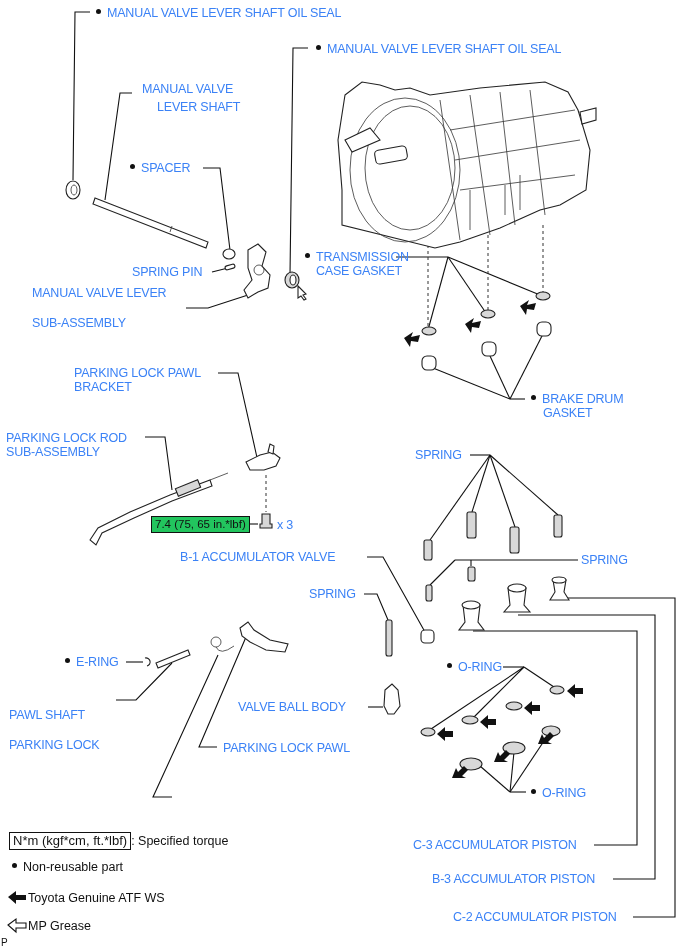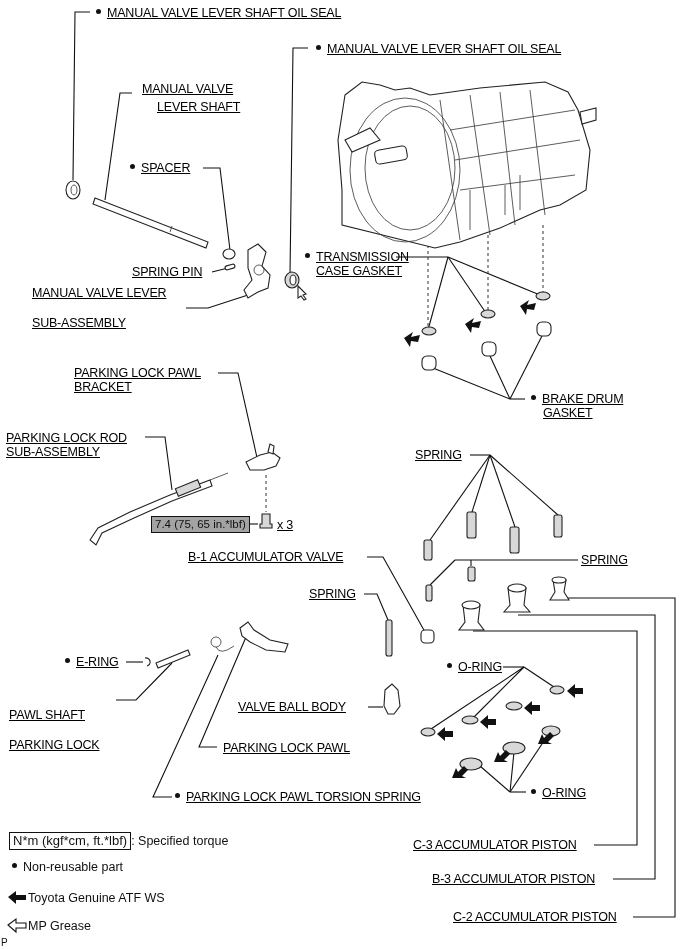--- a/index.html
+++ b/index.html
@@ -12,41 +12,40 @@
     font-family: "Liberation Sans", sans-serif;
     color: #111111;
   }
   #art { position: absolute; left: 0; top: 0; width: 688px; height: 949px; }
   .lbl {
     position: absolute;
     font-size: 12.5px;
     line-height: 14px;
     white-space: nowrap;
     letter-spacing: -0.2px;
-    color: #000000;
-    text-decoration: underline;
+    color: #3b82f6;
   }
   .bullet::before {
     content: "";
     display: inline-block;
     width: 5px; height: 5px;
     border-radius: 50%;
     background: #111;
     margin-right: 6px;
     vertical-align: middle;
     position: relative;
     top: -2px;
   }
   .torque-box {
     position: absolute;
     border: 1px solid #111;
     font-size: 11.5px;
     line-height: 15px;
     padding: 0 3px;
-    background: #a3a3a3;
+    background: #22c55e;
     white-space: nowrap;
   }
   .legend-row { position: absolute; font-size: 12.5px; line-height: 14px; white-space: nowrap; }
   .legend-box { border: 1px solid #111; padding: 1px 3px; display: inline-block; font-size: 13px; }
   .line { stroke: #111; stroke-width: 1.1; fill: none; }
   .dash { stroke: #333; stroke-width: 1; fill: none; stroke-dasharray: 3 3; }
   .part { stroke: #222; stroke-width: 1.1; fill: #ffffff; }
   .partg { stroke: #222; stroke-width: 1.1; fill: #d8d8d8; }
   .dark { fill: #111; stroke: none; }
   .thin { stroke: #333; stroke-width: 0.8; fill: none; }
@@ -258,29 +257,28 @@
   <div class="lbl" style="left:316px;top:264px;">CASE GASKET</div>
   <div class="lbl bullet" style="left:531px;top:392px;">BRAKE DRUM</div>
   <div class="lbl" style="left:543px;top:406px;">GASKET</div>
   <div class="lbl" style="left:74px;top:366px;">PARKING LOCK PAWL</div>
   <div class="lbl" style="left:74px;top:380px;">BRACKET</div>
   <div class="lbl" style="left:6px;top:431px;text-align:center;">PARKING LOCK ROD</div>
   <div class="lbl" style="left:6px;top:445px;">SUB-ASSEMBLY</div>
   <div class="torque-box" style="left:151px;top:516px;">7.4 (75, 65 in.*lbf)</div>
   <div class="lbl" style="left:277px;top:518px;">x 3</div>
   <div class="lbl" style="left:415px;top:448px;">SPRING</div>
-  <div class="lbl" style="left:188px;top:550px;">B-1 ACCUMULATOR VALVE</div>
+  <div class="lbl" style="left:180px;top:550px;">B-1 ACCUMULATOR VALVE</div>
   <div class="lbl" style="left:581px;top:553px;">SPRING</div>
   <div class="lbl" style="left:309px;top:587px;">SPRING</div>
   <div class="lbl bullet" style="left:65px;top:655px;">E-RING</div>
   <div class="lbl" style="left:9px;top:694px;margin-top:44px;">PARKING LOCK</div>
   <div class="lbl" style="left:9px;top:708px;">PAWL SHAFT</div>
   <div class="lbl" style="left:238px;top:700px;">VALVE BALL BODY</div>
   <div class="lbl" style="left:223px;top:741px;">PARKING LOCK PAWL</div>
-  <div class="lbl bullet" style="left:175px;top:790px;">PARKING LOCK PAWL TORSION SPRING</div>
   <div class="lbl bullet" style="left:447px;top:660px;">O-RING</div>
   <div class="lbl bullet" style="left:531px;top:786px;">O-RING</div>
   <div class="lbl" style="left:413px;top:838px;">C-3 ACCUMULATOR PISTON</div>
   <div class="lbl" style="left:432px;top:872px;">B-3 ACCUMULATOR PISTON</div>
   <div class="lbl" style="left:453px;top:910px;">C-2 ACCUMULATOR PISTON</div>
 
   <div>
     <div class="legend-row" style="left:9px;top:832px;">
       <span class="legend-box">N*m (kgf*cm, ft.*lbf)</span><span>: Specified torque</span>
     </div>

